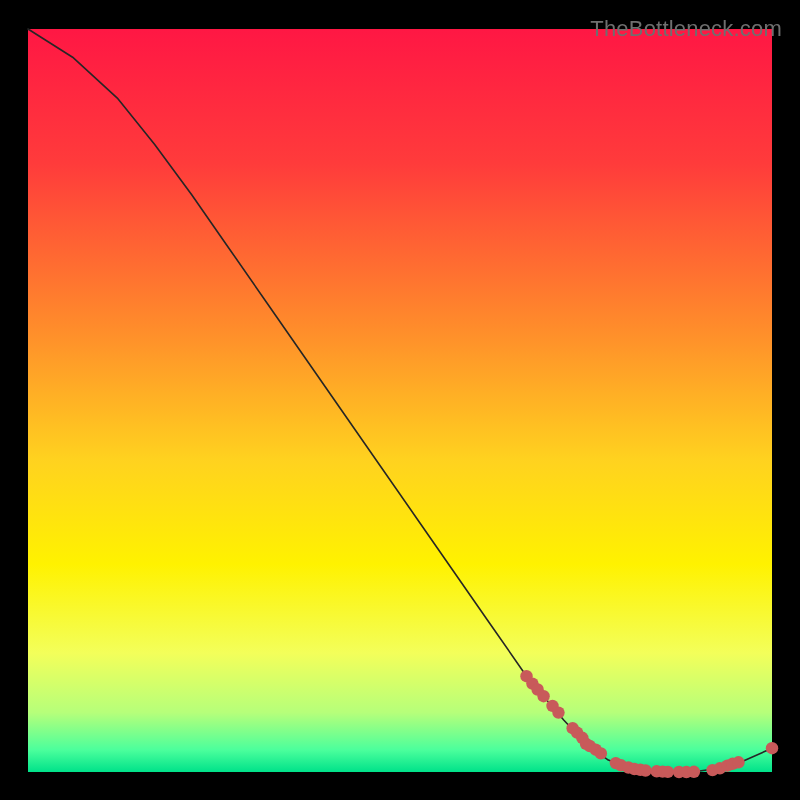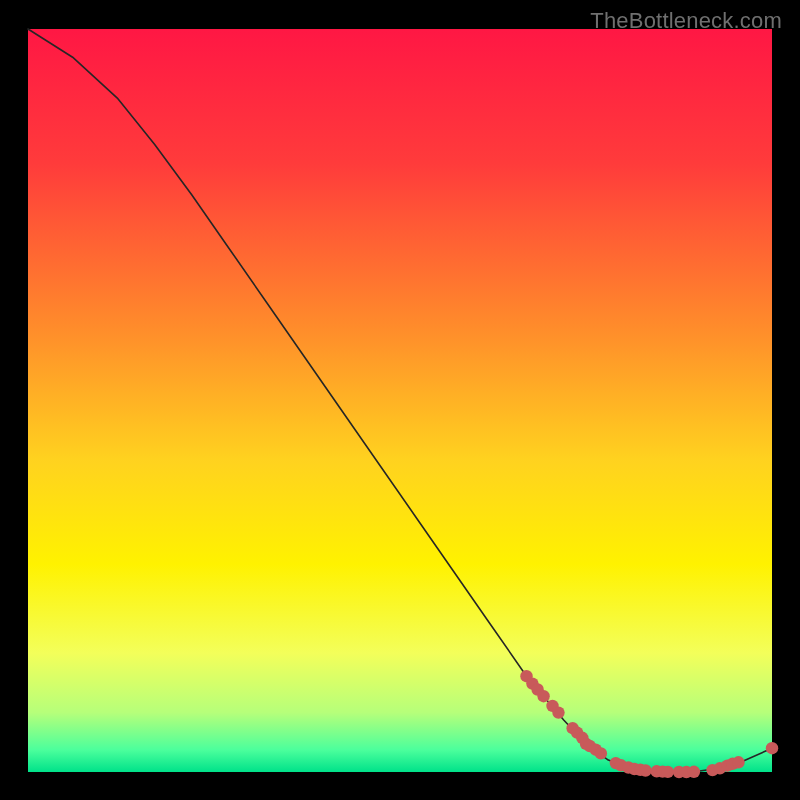--- a/index.html
+++ b/index.html
@@ -11,21 +11,21 @@
     overflow: hidden;
   }
   .frame {
     position: relative;
     width: 800px;
     height: 800px;
     background: #000;
   }
   .watermark {
     position: absolute;
-    top: 8px;
+    top: 16px;
     right: 18px;
     color: #6f6f6f;
     font-family: Arial, Helvetica, sans-serif;
     font-size: 22px;
     letter-spacing: 0.2px;
     z-index: 3;
     user-select: none;
   }
   svg {
     position: absolute;

